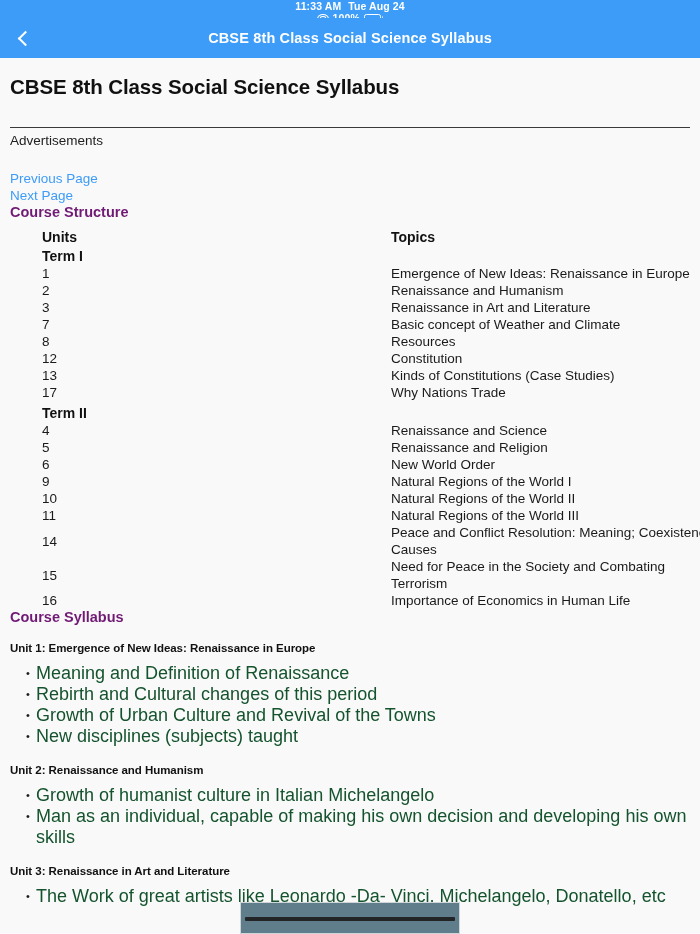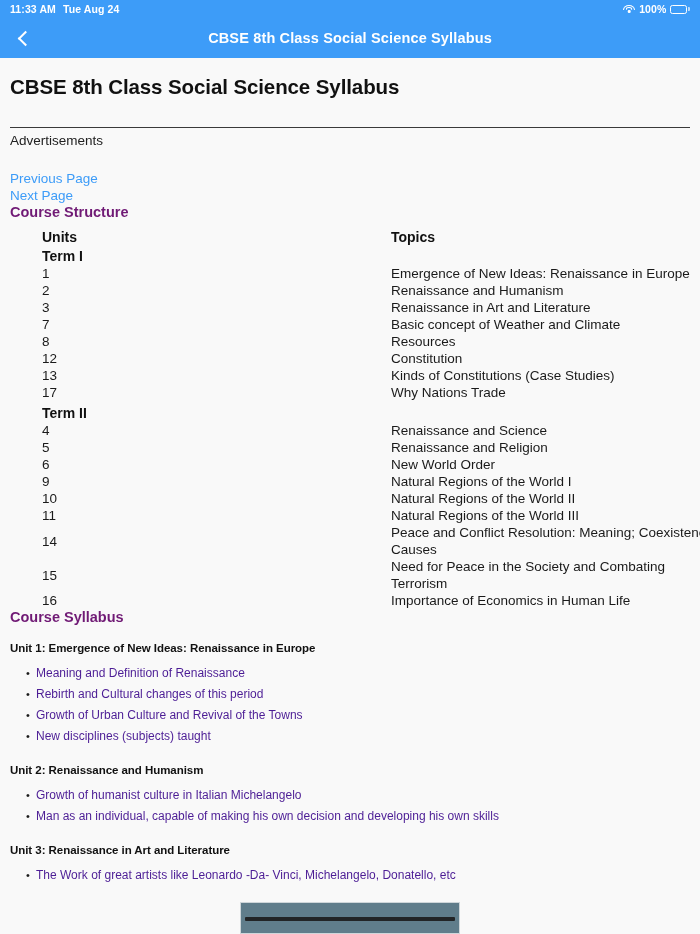--- a/index.html
+++ b/index.html
@@ -9,21 +9,21 @@
     font-family:"Liberation Sans", sans-serif;
     -webkit-font-smoothing:antialiased;
     overflow:hidden;
   }
   .screen { position:relative; width:700px; height:934px; background:#f9f9f9; }
 
   
   .statusbar {
     position:relative; height:18px; background:#3d9cf8;
     display:flex; align-items:center; padding:0 10px 0 10px;
-    color:#ffffff; font-size:10.5px; font-weight:bold; letter-spacing:.1px;
+    color:#ffffff; font-size:10.5px; font-weight:bold; letter-spacing:.1px;flex-direction:column;
   }
   .sb-left { display:flex; align-items:baseline; gap:7px; }
   .sb-spacer { flex:1 1 auto; }
   .sb-right { display:flex; align-items:center; gap:4px; }
   .wifi-icon { display:inline-block; width:12px; height:9px; position:relative; }
   .wifi-icon i {
     position:absolute; left:50%; transform:translateX(-50%);
     border:1.4px solid #fff; border-bottom:none;
     border-radius:50% 50% 0 0 / 100% 100% 0 0;
   }
@@ -96,22 +96,22 @@
   .cs-row.term { height:19px; }
   .gap-term { height:2px; }
 
   
   .unit-head {
     font-size:11.5px; font-weight:bold; color:#111;
     letter-spacing:-.05px; margin-top:17px;
   }
   ul.bul { list-style:none; margin-top:9px; }
   ul.bul li {
-    position:relative; padding-left:26px; font-size:12px;
-    color:#4c1d95; line-height:21px;
+    position:relative; padding-left:26px; font-size:18px;
+    color:#14532d; line-height:21px;
   }
   ul.bul li::before {
     content:"\2022"; position:absolute; left:16px; top:0;
     font-size:11px; line-height:21px; color:#1a1a1a;
   }
   ul.bul.loose li { margin-bottom:14px; }
 
   
   .media-block {
     position:absolute; left:240px; top:902px; width:220px; height:32px;

